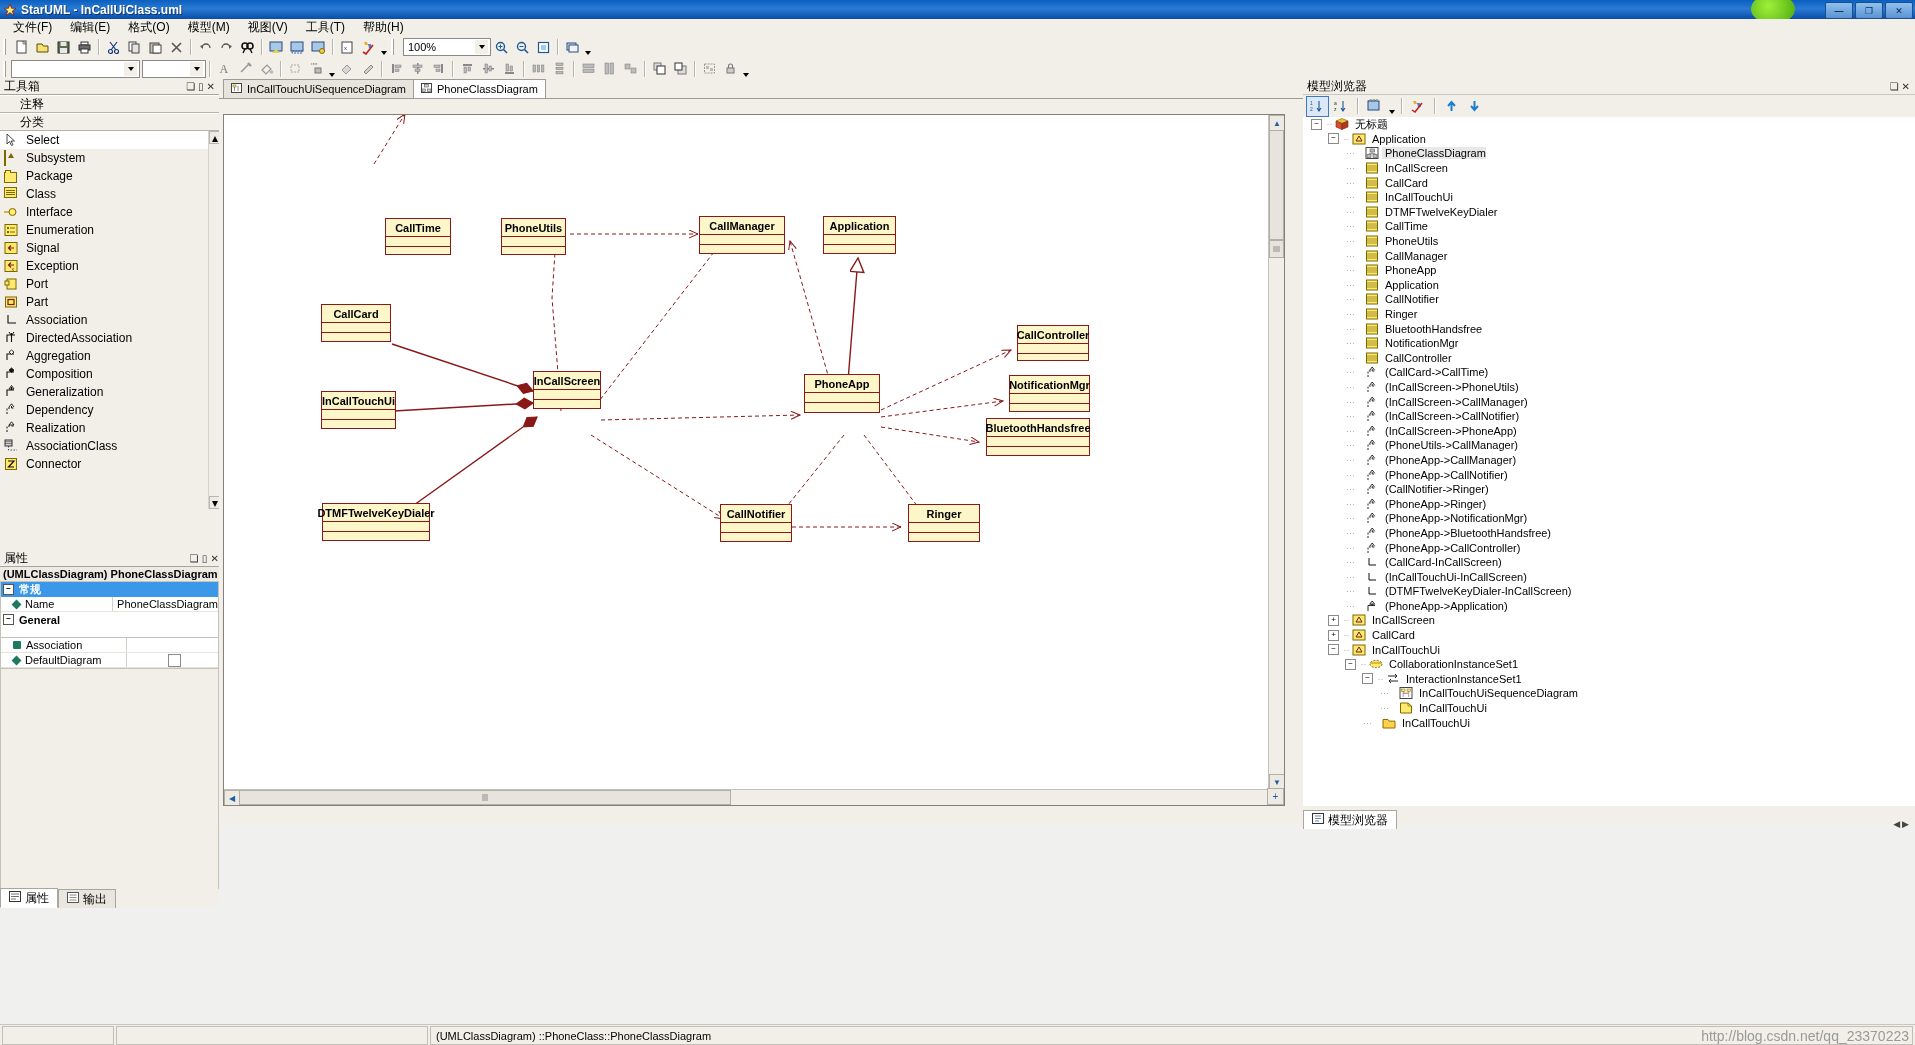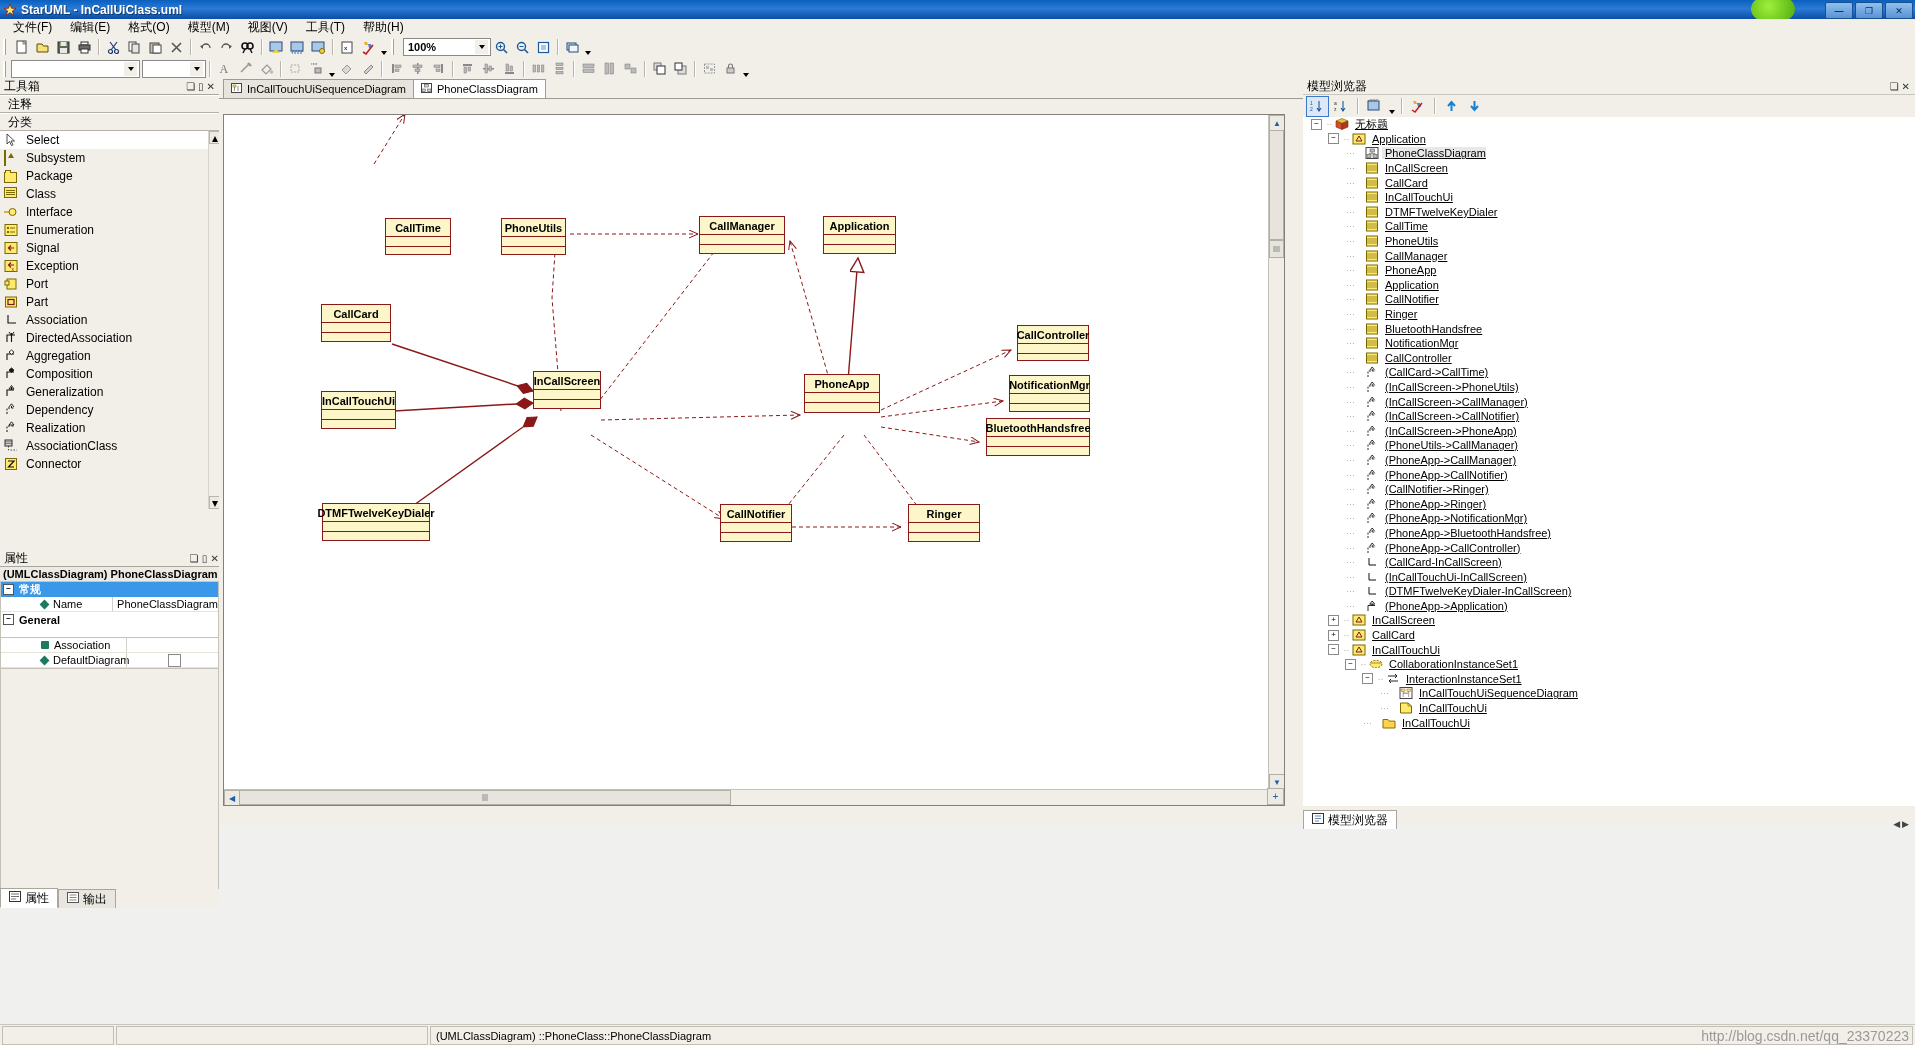--- a/index.html
+++ b/index.html
@@ -26,21 +26,21 @@
   .greenblob{position:absolute;right:120px;top:-6px;width:44px;height:30px;border-radius:50%;
     background:radial-gradient(circle at 40% 40%,#9ff03a,#4aa80c);}
 
   
   .menubar{position:absolute;left:0;top:19px;width:1915px;height:17px;background:#f1efe8;
     display:flex;align-items:center;padding-left:4px;border-bottom:1px solid #e3e0d8;}
   .menubar .mi{padding:1px 9px;font-size:12px;color:#000;cursor:default;}
 
   
   .tbrow{position:absolute;left:0;width:1915px;background:#f1efe8;display:flex;align-items:center;}
-  .tb1{top:36px;height:22px;font-weight:bold;}
+  .tb1{top:36px;height:22px;}
   .tb2{top:58px;height:21px;border-bottom:1px solid #c8c5bd;}
   .grip{width:4px;height:16px;margin:0 3px;
     background:repeating-linear-gradient(to right,#fff 0 1px,#a0a0a0 1px 2px,transparent 2px 4px);
     border-left:1px solid #fff;}
   .tbtn{width:21px;height:20px;display:flex;align-items:center;justify-content:center;position:relative;}
   .tsep{width:1px;height:16px;background:#b7b4ac;margin:0 3px;border-right:1px solid #fff;}
   .combo{height:16px;border:1px solid #8a8a8a;background:#fff;display:flex;align-items:center;
     padding:0 2px 0 4px;font-size:11px;}
   .combo .arw{margin-left:auto;width:13px;height:14px;display:flex;align-items:center;justify-content:center;
     background:#f1efe8;}
@@ -48,38 +48,38 @@
   .zoombox{width:80px;}
   .drop-small{width:9px;height:20px;display:flex;align-items:flex-end;justify-content:center;padding-bottom:4px;}
 
   
   .leftdock{position:absolute;left:0;top:79px;width:219px;height:745px;background:#f1efe8;}
   .panelhdr{height:15px;background:#f1efe8;border-bottom:1px solid #a9a69e;
     display:flex;align-items:center;padding-left:4px;font-size:12px;}
   .panelhdr .hbtns{margin-left:auto;display:flex;gap:3px;padding-right:4px;align-items:center;}
   .hbx{font-size:10px;line-height:10px;color:#333;}
   .secthdr{height:16px;background:#f1efe8;border-top:1px solid #fff;border-bottom:1px solid #b5b2aa;
-    display:flex;align-items:center;padding-left:8px;font-size:12px;}
+    display:flex;align-items:center;padding-left:20px;font-size:12px;}
   .toolitem{height:18px;display:flex;align-items:center;padding-left:4px;font-size:12px;}
   .toolitem.sel{background:#fff;}
   .ticon2{width:15px;height:14px;margin-right:7px;flex:0 0 auto;position:relative;}
   .scrolltrack{position:absolute;right:0;top:0;width:10px;bottom:0;background:#f1efe8;border-left:1px solid #d6d3cb;}
   .sbtn{width:10px;height:11px;background:#eceae3;border:1px solid #b9b6ae;display:flex;align-items:center;justify-content:center;}
 
   
   .propwrap{position:absolute;left:0;top:471px;width:219px;height:353px;background:#f1efe8;}
   .propcap{height:16px;border-bottom:1px solid #a9a69e;display:flex;align-items:center;padding-left:4px;font-size:12px;}
   .propsel{height:14px;background:#eceae3;border-bottom:1px solid #c9c6be;display:flex;align-items:center;
     padding-left:3px;font-size:11px;font-weight:bold;}
   .grp{height:15px;display:flex;align-items:center;font-size:11px;font-weight:bold;padding-left:2px;}
   .grp.blue{background:#3b98e8;color:#fff;}
   .expander{width:9px;height:9px;border:1px solid #555;background:#fff;color:#000;font-size:8px;
     line-height:7px;text-align:center;margin-right:5px;flex:0 0 auto;}
   .prow{height:14px;display:flex;align-items:center;font-size:11px;border-bottom:1px solid #e6e3db;}
-  .prow .pname{width:125px;padding-left:40px;display:flex;align-items:center;gap:5px;box-sizing:border-box;}
+  .prow .pname{width:125px;padding-left:12px;display:flex;align-items:center;gap:5px;box-sizing:border-box;}
   .prow .pval{flex:1;border-left:1px solid #d3d0c8;padding-left:4px;height:100%;display:flex;align-items:center;}
   .diamond{width:7px;height:7px;background:#1d7a5f;transform:rotate(45deg);flex:0 0 auto;}
   .lockico{width:8px;height:8px;background:#1d7a5f;border-radius:1px;flex:0 0 auto;}
   .chk{width:11px;height:11px;border:1px solid #8a8a8a;background:#fff;}
 
   .bottomtabs{position:absolute;left:0;top:810px;width:219px;height:19px;background:#f1efe8;
     display:flex;align-items:flex-end;}
   .btab{height:18px;display:flex;align-items:center;gap:4px;padding:0 8px;font-size:12px;
     border:1px solid #a9a69e;border-bottom:none;background:#e8e6de;}
   .btab.act{background:#fff;border-bottom:1px solid #fff;}
@@ -112,21 +112,21 @@
   .umlbox .cmp.last{border-bottom:none;}
 
   
   .rightdock{position:absolute;left:1303px;top:79px;width:612px;height:745px;background:#f1efe8;}
   .mehdr{height:15px;display:flex;align-items:center;padding-left:4px;font-size:12px;border-bottom:1px solid #c9c6be;}
   .metb{height:22px;display:flex;align-items:center;padding-left:3px;gap:2px;border-bottom:1px solid #c9c6be;background:#f1efe8;}
   .mebtn{width:21px;height:19px;display:flex;align-items:center;justify-content:center;position:relative;}
   .mebtn.on{border:1px solid #3b78c8;background:#dce8f6;}
   .tree{position:absolute;left:0;top:38px;width:612px;height:689px;background:#fff;overflow:hidden;font-size:11px;}
   .trow{height:14.6px;display:flex;align-items:center;white-space:nowrap;}
-  .trow .lbl{padding-left:3px;text-decoration:underline;}
+  .trow .lbl{padding-left:3px;}
   .trow.sel .lbl{background:#e8e8e8;}
   .exp{width:9px;height:9px;border:1px solid #8a8a8a;background:#fff;font-size:8px;line-height:7px;
     text-align:center;color:#000;flex:0 0 auto;margin-right:2px;}
   .dots{width:11px;height:14px;flex:0 0 auto;display:flex;align-items:center;justify-content:center;color:#aaa;font-size:9px;}
   .ico{width:14px;height:12px;flex:0 0 auto;margin-right:3px;position:relative;}
   .rtabs{position:absolute;left:0;top:731px;width:612px;height:19px;display:flex;align-items:flex-end;}
   .rtab{height:18px;display:flex;align-items:center;gap:4px;padding:0 8px;font-size:12px;
     border:1px solid #a9a69e;border-bottom:none;background:#fff;}
   .rnav{margin-left:auto;display:flex;gap:2px;padding-right:6px;align-items:center;}
 

